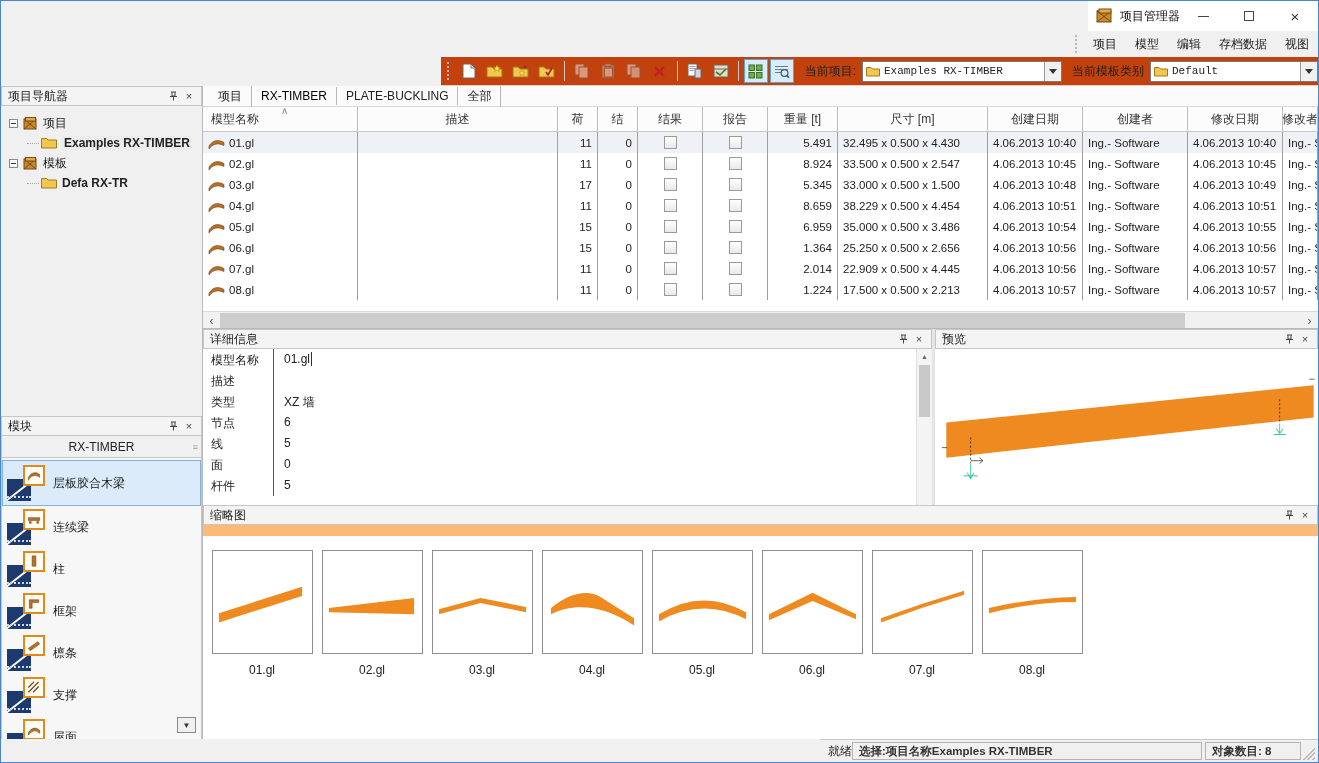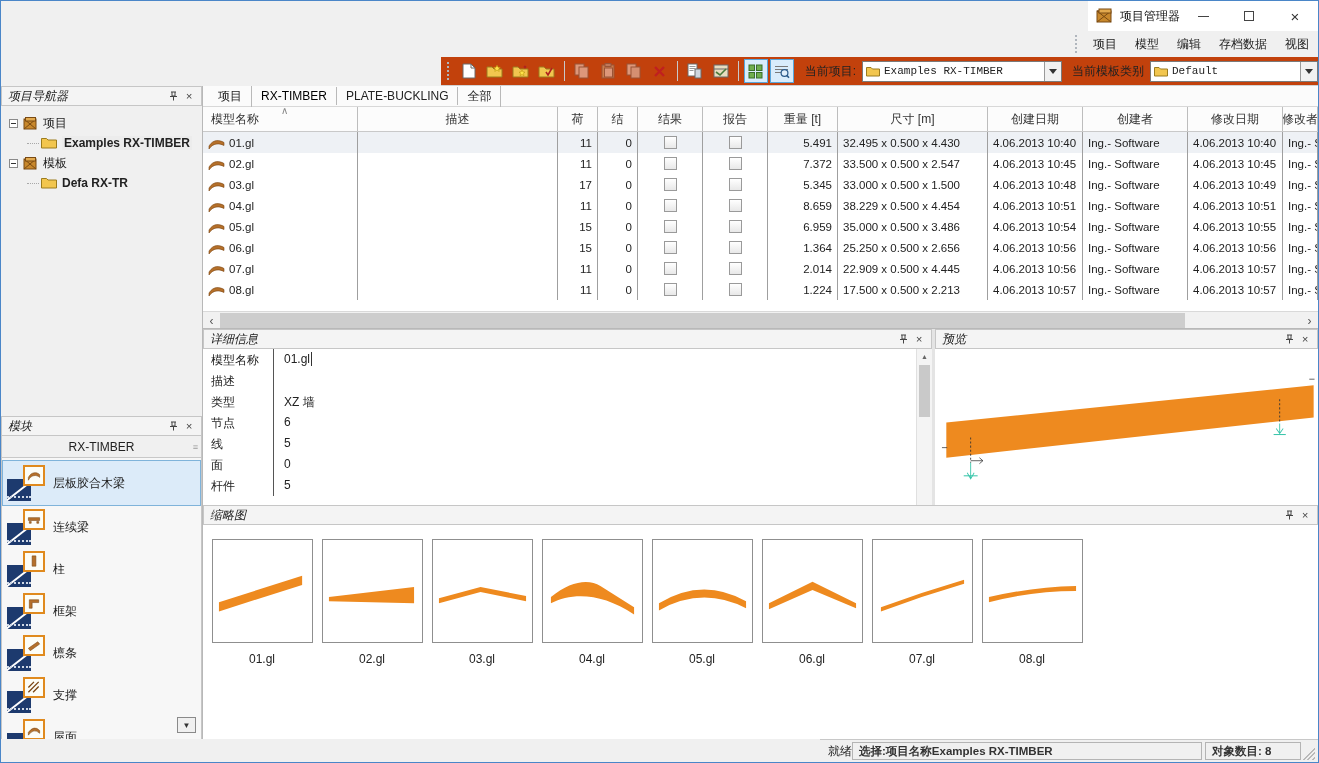--- a/index.html
+++ b/index.html
@@ -34,21 +34,21 @@
   .combo .cb-text { font-family:"Liberation Mono", monospace; font-size:11px; margin-left:4px; flex:1; white-space:nowrap; overflow:hidden; }
   .combo .cb-drop { width:17px; height:100%; border-left:1px solid #9a9a9a; background:#f1f1f1; display:flex; align-items:center; justify-content:center; }
   .tri-down { width:0; height:0; border-left:4px solid transparent; border-right:4px solid transparent; border-top:5px solid #333; }
   .combo-project { width:200px; } .combo-template { width:168px; }
 
   
   .main { flex:1; display:flex; min-height:0; }
   .left-col { width:202px; flex:0 0 auto; display:flex; flex-direction:column; border-right:1px solid #b8b8b8; }
   .right-col { flex:1; display:flex; flex-direction:column; min-width:0; }
 
-  .panel-caption { height:20px; background:#f4f4f4; border:1px solid #c6c6c6; display:flex; align-items:center; padding:0 4px 0 6px; flex:0 0 auto;font-style:italic; }
+  .panel-caption { height:20px; background:#f4f4f4; border:1px solid #c6c6c6; display:flex; align-items:center; padding:0 4px 0 6px; flex:0 0 auto; }
   .panel-caption .cap-title { flex:1; white-space:nowrap; overflow:hidden; }
   .cap-btn { width:16px; height:14px; display:flex; align-items:center; justify-content:center; color:#444; font-size:11px; }
 
   
   .navigator { height:330px; display:flex; flex-direction:column; background:#f0f0f0; }
   .tree { padding:7px 4px 4px 8px; font-size:12px; }
   .tree-row { display:flex; align-items:center; height:20px; white-space:nowrap; }
   .tree-row.child { padding-left:18px; }
   .expander { width:9px; height:9px; border:1px solid #8a8a8a; background:#fff; position:relative; margin-right:5px; flex:0 0 auto; }
   .expander::after { content:""; position:absolute; left:1px; right:1px; top:3px; border-top:1px solid #333; }
@@ -103,21 +103,21 @@
   .details-grid { display:grid; grid-template-columns:70px 1fr; margin-right:16px; }
   .dt-label { padding:3px 4px 3px 8px; height:21px; }
   .dt-value { padding:3px 4px 3px 10px; height:21px; border-left:1px solid #555; }
   .vscroll { position:absolute; right:0; top:0; bottom:0; width:16px; background:#f4f4f4; border-left:1px solid #e0e0e0; }
   .vs-up { height:15px; display:flex; align-items:center; justify-content:center; font-size:7px; color:#666; }
   .vs-thumb { margin:1px 2px; height:52px; background:#c9c9c9; }
   .preview { flex:1; display:flex; flex-direction:column; background:#fff; min-width:0; }
   .preview-body { flex:1; background:#fff; }
 
   
-  .thumbs { flex:1; display:flex; flex-direction:column; min-height:0; background:#fdba74; }
+  .thumbs { flex:1; display:flex; flex-direction:column; min-height:0; background:#fdba74;gap:11px; }
   .thumbs-body { flex:1; background:#fff; padding:14px 0 0 4px; display:flex; align-items:flex-start; overflow:hidden; }
   .thumb { width:110px; margin-right:0; display:flex; flex-direction:column; align-items:center; }
   .thumb-box { width:101px; height:104px; border:1px solid #8f8f8f; background:#fff; }
   .thumb-cap { margin-top:9px; font-size:12px; color:#222; }
 
   
   .statusbar { height:23px; border-top:1px solid #c8c8c8; background:#f0f0f0; display:flex; align-items:center; padding:0 3px 0 8px; flex:0 0 auto;margin-left:16px; }
   .sb-box { border:1px solid #b4b4b4; height:18px; display:flex; align-items:center; padding:0 6px; margin-left:3px; white-space:nowrap; overflow:hidden; font-size:11.5px; color:#333;font-weight:bold; }
   .sb-selection { width:350px; margin-left:auto; }
   .sb-objects { width:96px; }
@@ -481,21 +481,21 @@
     </span>
     <span class="td c-desc"></span>
     <span class="td c-loads">11</span>
     <span class="td c-str">0</span>
     <span class="td c-results">
                 <span class="checkbox"></span>
               </span>
     <span class="td c-report">
                 <span class="checkbox"></span>
               </span>
-    <span class="td c-weight">7.372</span>
+    <span class="td c-weight">8.924</span>
     <span class="td c-size">33.500 x 0.500 x 2.547</span>
     <span class="td c-created">4.06.2013 10:45</span>
     <span class="td c-creator">Ing.- Software</span>
     <span class="td c-modified">4.06.2013 10:45</span>
     <span class="td c-modifier">Ing.- S</span>
   </div>
 
   <div class="grid trow">
     <span class="td c-name">
       <svg class="beam-ico" viewBox="0 0 17 12">

